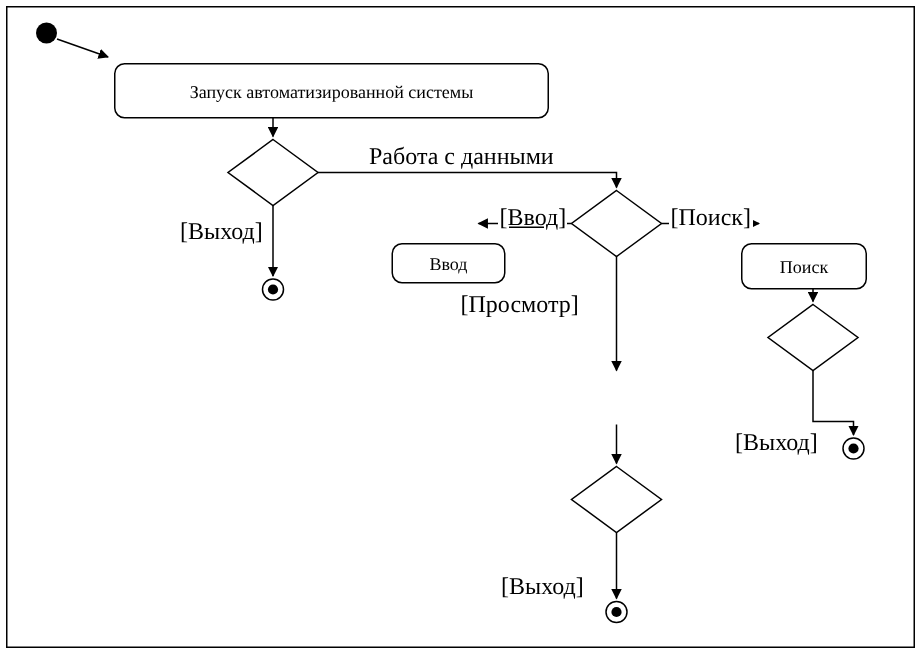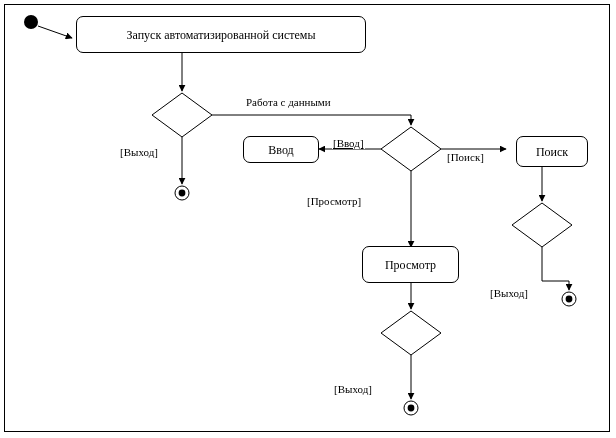--- a/index.html
+++ b/index.html
@@ -36,36 +36,37 @@
     position: absolute;
     font-family: "Liberation Serif", serif;
     font-size: 12px;
     color: #000000;
     white-space: nowrap;
     line-height: 1;
   }
   .edge-label {
     position: absolute;
     font-family: "Liberation Serif", serif;
-    font-size: 11px;
+    font-size: 16px;
     color: #000000;
     white-space: nowrap;
     line-height: 1;
     background: #ffffff;
     padding: 0 1px;
   }
   .action-box {
     position: absolute;
     box-sizing: border-box;
     border: 1px solid #000000;
     border-radius: 7px;
     background: #ffffff;
     display: flex;
     align-items: center;
     justify-content: center;
+    margin-top: 26px;
   }
   .action-box .node-label {
     position: static;
   }
 </style>
 </head>
 <body>
 
 <div id="canvas">
 
@@ -121,39 +122,36 @@
 
     <path d="M 411 283 L 411 309" stroke="#000000" fill="none" marker-end="url(#arrow)"></path>
 
     <path d="M 411 355 L 411 399" stroke="#000000" fill="none" marker-end="url(#arrow)"></path>
   </svg>
 
   <div class="action-box" style="left:76px; top:16px; width:290px; height:37px;">
     <span class="node-label">Запуск автоматизированной системы</span>
   </div>
 
-  <div class="action-box" style="left:243px; top:136px; width:76px; height:27px;">
+  <div class="action-box" style="left:261px; top:136px; width:76px; height:27px;">
     <span class="node-label">Ввод</span>
   </div>
 
-  <div class="action-box" style="left:516px; top:136px; width:72px; height:31px;">
+  <div class="action-box" style="left:494px; top:136px; width:84px; height:31px;">
     <span class="node-label">Поиск</span>
   </div>
 
-  <div class="action-box" style="left:362px; top:246px; width:97px; height:37px;">
-    <span class="node-label">Просмотр</span>
-  </div>
 
   <div class="edge-label" style="left:119px; top:147px;">[Выход]</div>
 
   <div class="edge-label" style="left:245px; top:97px;">Работа с данными</div>
 
   <div class="edge-label" style="left:332px; top:138px;text-decoration:underline;">[Ввод]</div>
 
-  <div class="edge-label" style="left:446px; top:152px;">[Поиск]</div>
+  <div class="edge-label" style="left:446px; top:138px;">[Поиск]</div>
 
   <div class="edge-label" style="left:306px; top:196px;">[Просмотр]</div>
 
   <div class="edge-label" style="left:489px; top:288px;">[Выход]</div>
 
   <div class="edge-label" style="left:333px; top:384px;">[Выход]</div>
 
 </div>
 
 </body></html>

